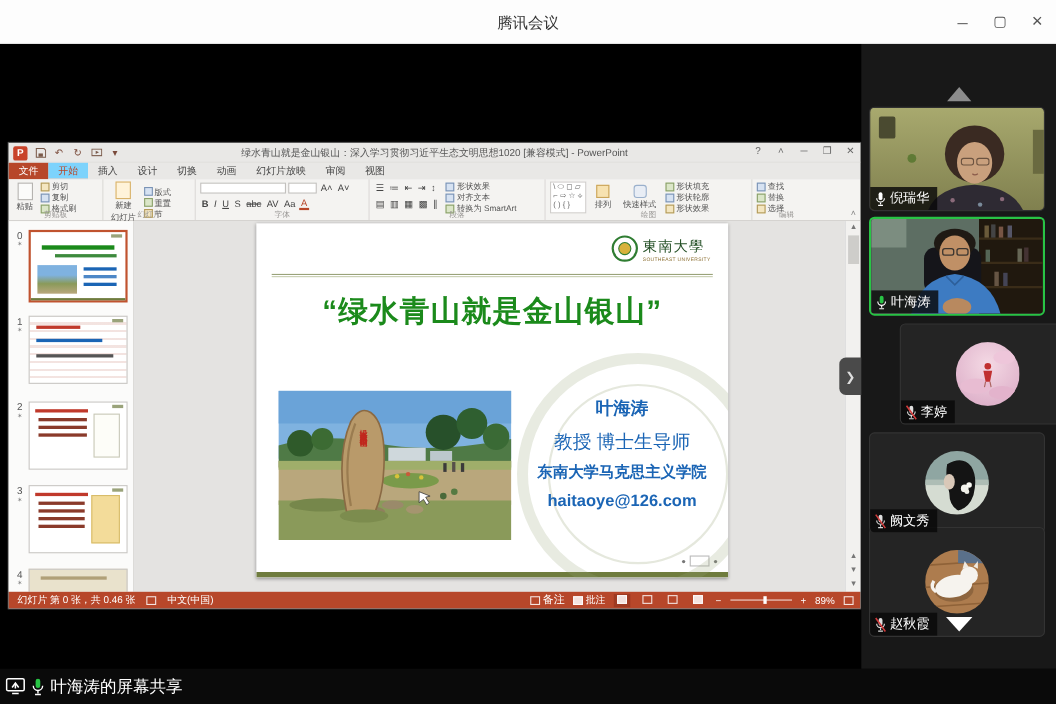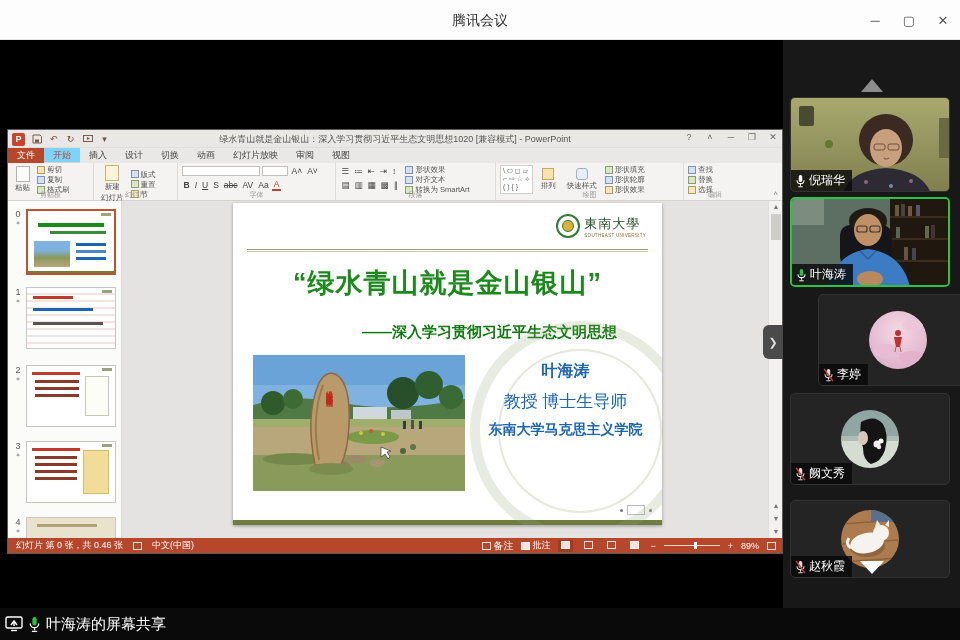--- a/index.html
+++ b/index.html
@@ -386,21 +386,20 @@
           <div class="seulogo">
             <span class="seuring"></span>
             <span class="seutext">
               <div class="cn">東南大學</div>
               <div class="en">SOUTHEAST UNIVERSITY</div>
             </span>
           </div>
           <div class="hr"></div>
           <div class="watermark"></div>
           <div class="slide-title">“绿水青山就是金山银山”</div>
-          <div class="slide-sub">——深入学习贯彻习近平生态文明思想</div>
 
           <div class="photo">
             <svg width="212" height="136" viewBox="0 0 212 136">
               <rect width="212" height="62" fill="#7fb2e0"></rect>
               <rect y="0" width="212" height="30" fill="#6aa3d8"></rect>
               <path d="M0 50 Q40 38 90 48 T212 44 V70 H0 Z" fill="#4f7a46"></path>
               <circle cx="20" cy="48" r="12" fill="#2f5a2a"></circle>
               <circle cx="40" cy="44" r="10" fill="#3c6b33"></circle>
               <circle cx="150" cy="38" r="16" fill="#27502a"></circle>
               <circle cx="176" cy="30" r="14" fill="#2f5f30"></circle>
@@ -428,20 +427,21 @@
               <circle cx="160" cy="92" r="3" fill="#557a42"></circle>
               <polygon points="128,92 128,102 132,99 135,104 137,102 134,97 138,96" fill="#fff" stroke="#333" stroke-width="0.7"></polygon>
             </svg>
             <div class="stonetext">绿水青山就是金山银山</div>
           </div>
 
           <div class="infoblock">
             <div class="nm">叶海涛</div>
             <div class="tt">教授  博士生导师</div>
             <div class="dp">东南大学马克思主义学院</div>
+            <div class="em">haitaoye@126.com</div>
           </div>
 
           <div class="pagebox">
             <span class="dot"></span>
               <span class="box"></span>
               <span class="dot"></span>
           </div>
           <div class="slide-footbar"></div>
         </div>
       </div>
@@ -620,21 +620,21 @@
           <rect x="4" y="1" width="4" height="8" rx="2" fill="#ddd"></rect>
           <path d="M2 7 a4 4 0 0 0 8 0" fill="none" stroke="#ddd" stroke-width="1.2"></path>
           <line x1="6" y1="11.5" x2="6" y2="13.5" stroke="#ddd" stroke-width="1.2"></line>
           <line x1="3.5" y1="14.5" x2="8.5" y2="14.5" stroke="#ddd" stroke-width="1.2"></line>
           <line x1="1" y1="1" x2="11" y2="15" stroke="#d43c3c" stroke-width="1.6"></line>
         </svg>
         <span>阙文秀</span>
       </div>
     </div>
 
-    <div class="tile" style="top:460px;height:78px;font-family:Liberation Serif, serif;">
+    <div class="tile" style="top:439px;height:100px;font-family:Liberation Serif, serif;">
       <div class="avwrap">
           <div class="avatar">
         <svg width="58" height="58" viewBox="0 0 58 58">
           <rect width="58" height="58" fill="#ad7c4e"></rect>
           <g stroke="#8f6238" stroke-width="1.5">
                 <line x1="0" y1="14" x2="58" y2="10"></line>
                 <line x1="0" y1="34" x2="58" y2="30"></line>
                 <line x1="0" y1="52" x2="58" y2="48"></line>
               </g>
           <rect x="30" y="0" width="28" height="12" fill="#5a708a"></rect>

